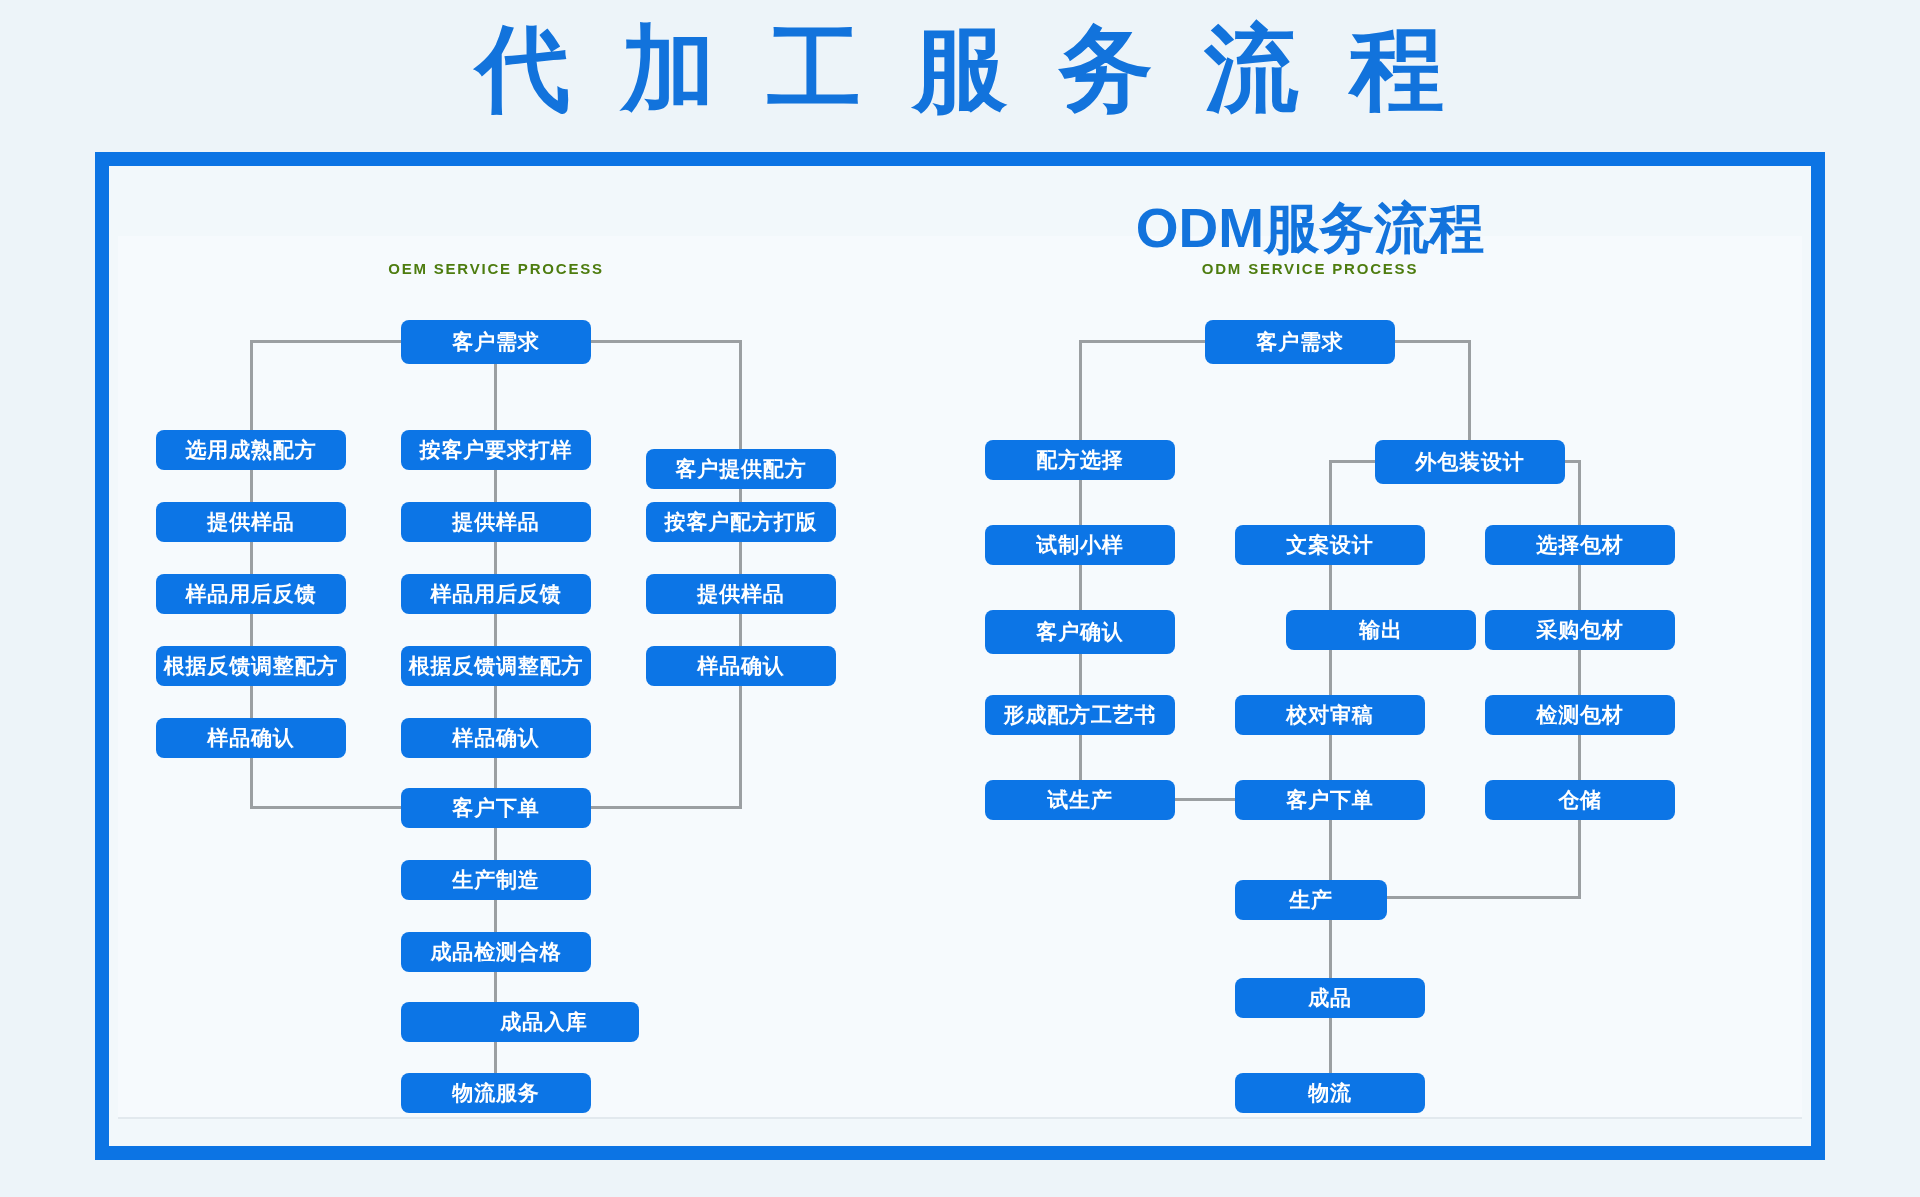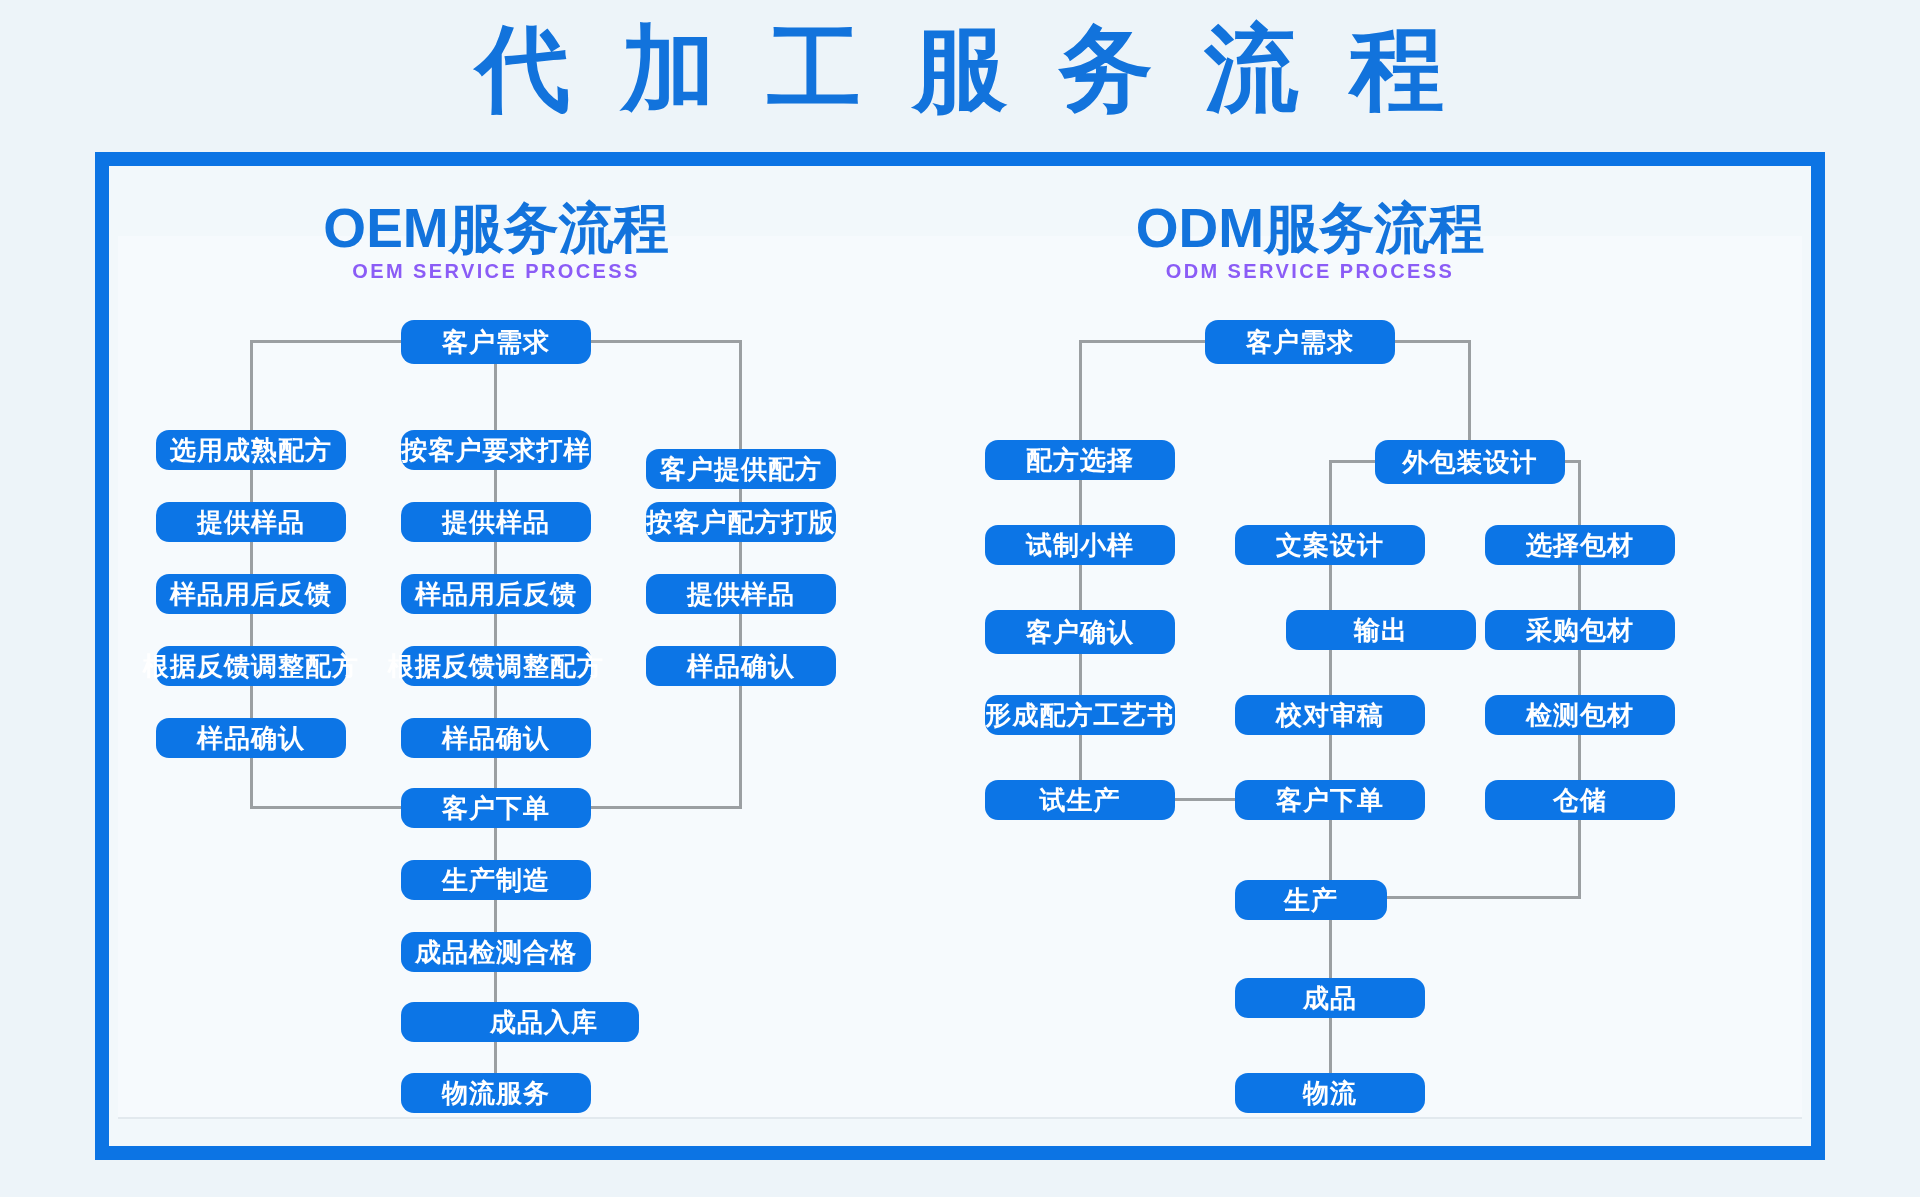--- a/index.html
+++ b/index.html
@@ -24,43 +24,42 @@
   .inner-card{
     position:absolute;left:118px;top:236px;width:1684px;height:881px;
     background:#F6FAFD;border-bottom:2px solid #E2E9EE;
   }
   .section-title{
     position:absolute;width:600px;text-align:center;
     font-size:55px;font-weight:900;color:#1273DC;white-space:nowrap;
   }
   .section-subtitle{
     position:absolute;width:600px;text-align:center;
-    font-size:20px;font-weight:bold;color:#8b5cf6;letter-spacing:0.12em;
+    font-size:15px;font-weight:bold;color:#4d7c0f;letter-spacing:0.12em;
     white-space:nowrap;
   }
   .node{
     position:absolute;z-index:2;
-    background:#0C75E6;border-radius:13px;
-    color:#FFFFFF;font-weight:bold;font-size:26px;
+    background:#0C75E6;border-radius:8px;
+    color:#FFFFFF;font-weight:bold;font-size:21px;
     display:flex;align-items:center;justify-content:center;
     white-space:nowrap;letter-spacing:0.04em;
   }
   .line{position:absolute;background:#9B9FA2;z-index:1;}
 </style>
 </head>
 <body>
 
 <div class="stage">
 
   <div class="main-title">代加工服务流程</div>
 
   <div class="frame"></div>
   <div class="inner-card"></div>
 
-  <div class="section-title" style="left:196px;top:192px;">OEM服务流程</div>
   <div class="section-subtitle" style="left:196px;top:260px;">OEM SERVICE PROCESS</div>
   <div class="section-title" style="left:1010px;top:192px;">ODM服务流程</div>
   <div class="section-subtitle" style="left:1010px;top:260px;">ODM SERVICE PROCESS</div>
 
   <div class="line" style="left:250px;top:340px;width:492px;height:3px;"></div>
   <div class="line" style="left:250px;top:340px;width:3px;height:468px;"></div>
   <div class="line" style="left:739px;top:340px;width:3px;height:468px;"></div>
   <div class="line" style="left:494px;top:342px;width:3px;height:731px;"></div>
   <div class="line" style="left:250px;top:806px;width:492px;height:3px;"></div>
 

